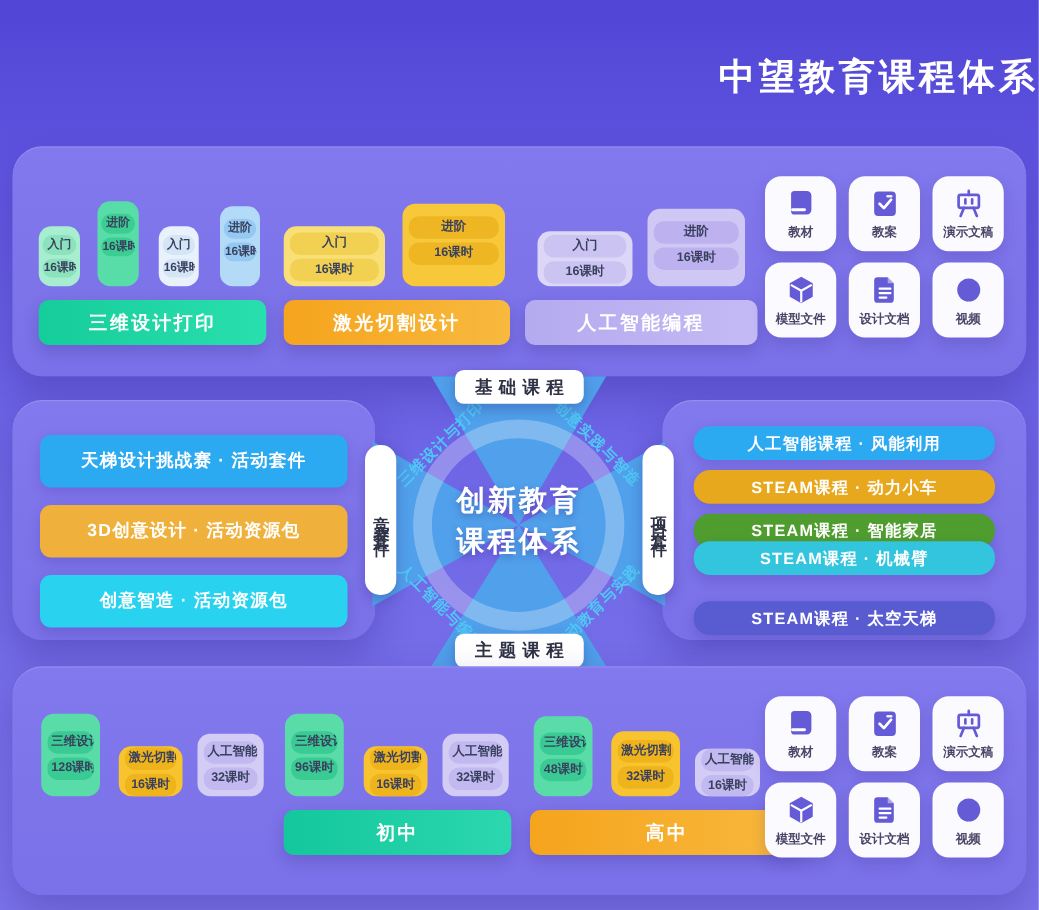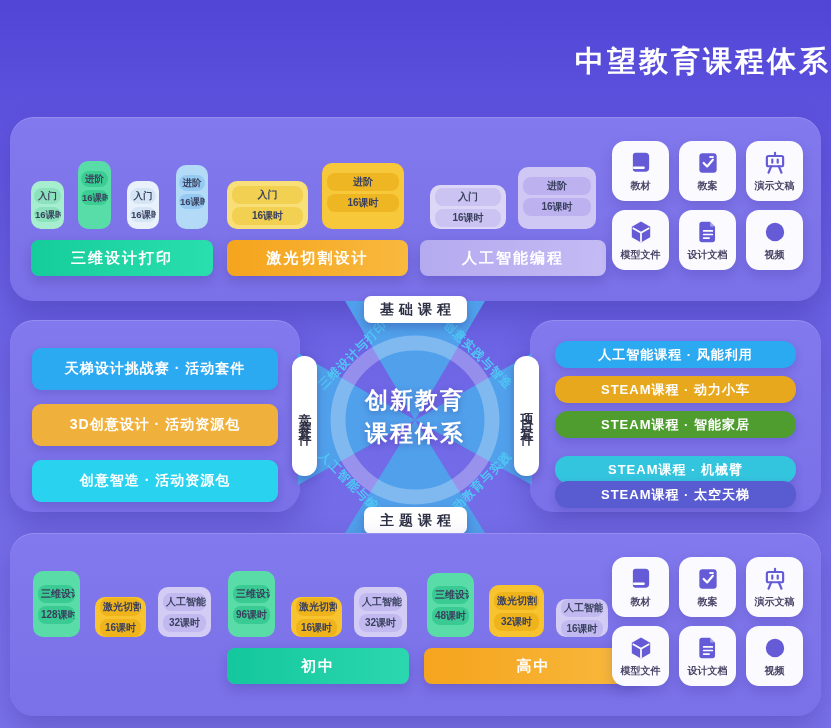--- a/index.html
+++ b/index.html
@@ -224,21 +224,21 @@
   <aside class="panel" id="left-panel">
     <div class="bar lbar c-blue" style="top:28px;">天梯设计挑战赛 · 活动套件</div>
     <div class="bar lbar c-orange" style="top:84px;">3D创意设计 · 活动资源包</div>
     <div class="bar lbar c-cyan" style="top:140px;">创意智造 · 活动资源包</div>
   </aside>
 
   <aside class="panel" id="right-panel">
     <div class="bar rbar c-blue" style="top:21px;">人工智能课程 · 风能利用</div>
     <div class="bar rbar c-gold" style="top:56px;">STEAM课程 · 动力小车</div>
     <div class="bar rbar c-grn" style="top:91px;">STEAM课程 · 智能家居</div>
-    <div class="bar rbar c-teal" style="top:136px;">STEAM课程 · 机械臂</div>
+    <div class="bar rbar c-teal" style="top:113px;">STEAM课程 · 机械臂</div>
     <div class="bar rbar c-indigo" style="top:161px;">STEAM课程 · 太空天梯</div>
   </aside>
 
   <div id="center-diagram">
     <svg class="rays" width="250" height="247" viewBox="0 0 250 247">
       <polygon points="125,127 55,8 195,8" fill="#4FA3EB" opacity="0.95"></polygon>
       <polygon points="125,127 55,240 195,240" fill="#4FA3EB" opacity="0.95"></polygon>
       <polygon points="125,127 8,60 8,192" fill="#4FA3EB" opacity="0.95"></polygon>
       <polygon points="125,127 242,60 242,192" fill="#4FA3EB" opacity="0.95"></polygon>
       <circle cx="125" cy="127" r="77" fill="none" stroke="rgba(255,255,255,0.27)" stroke-width="15"></circle>

